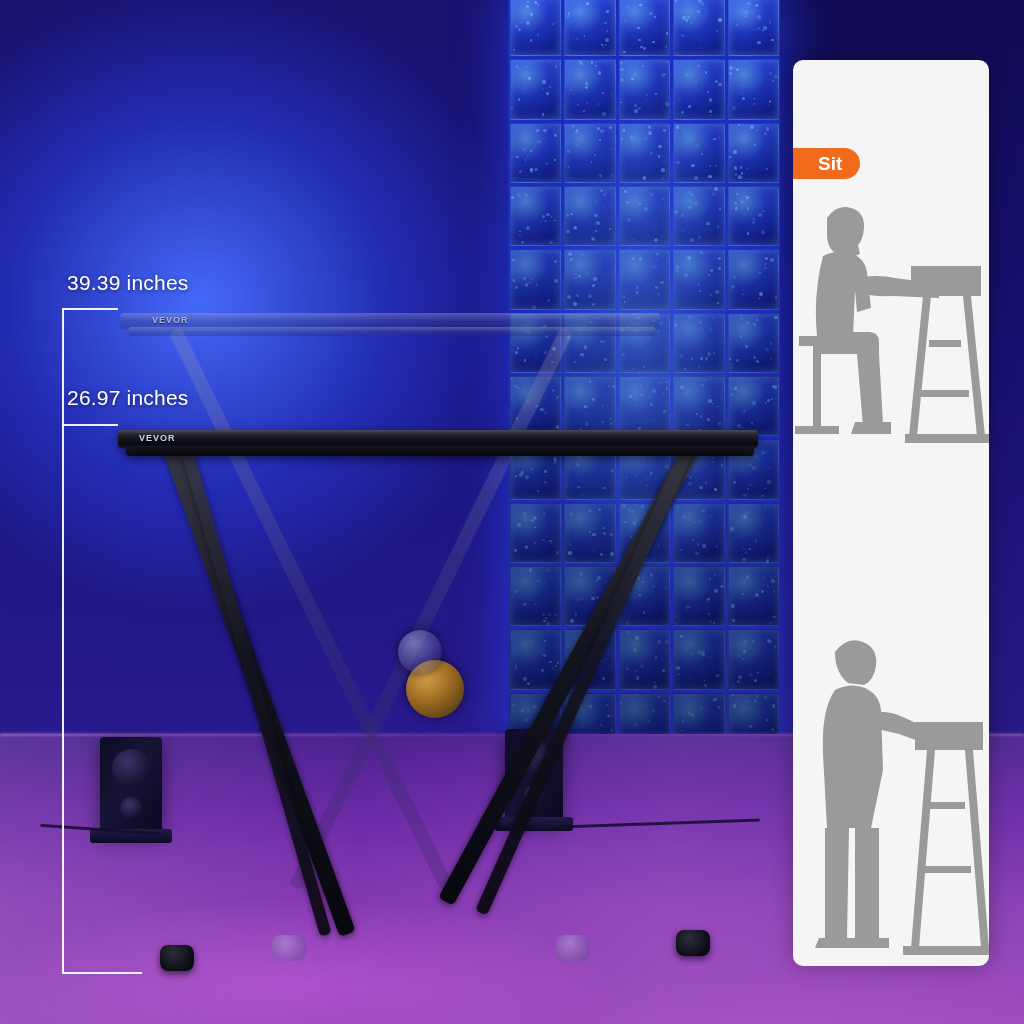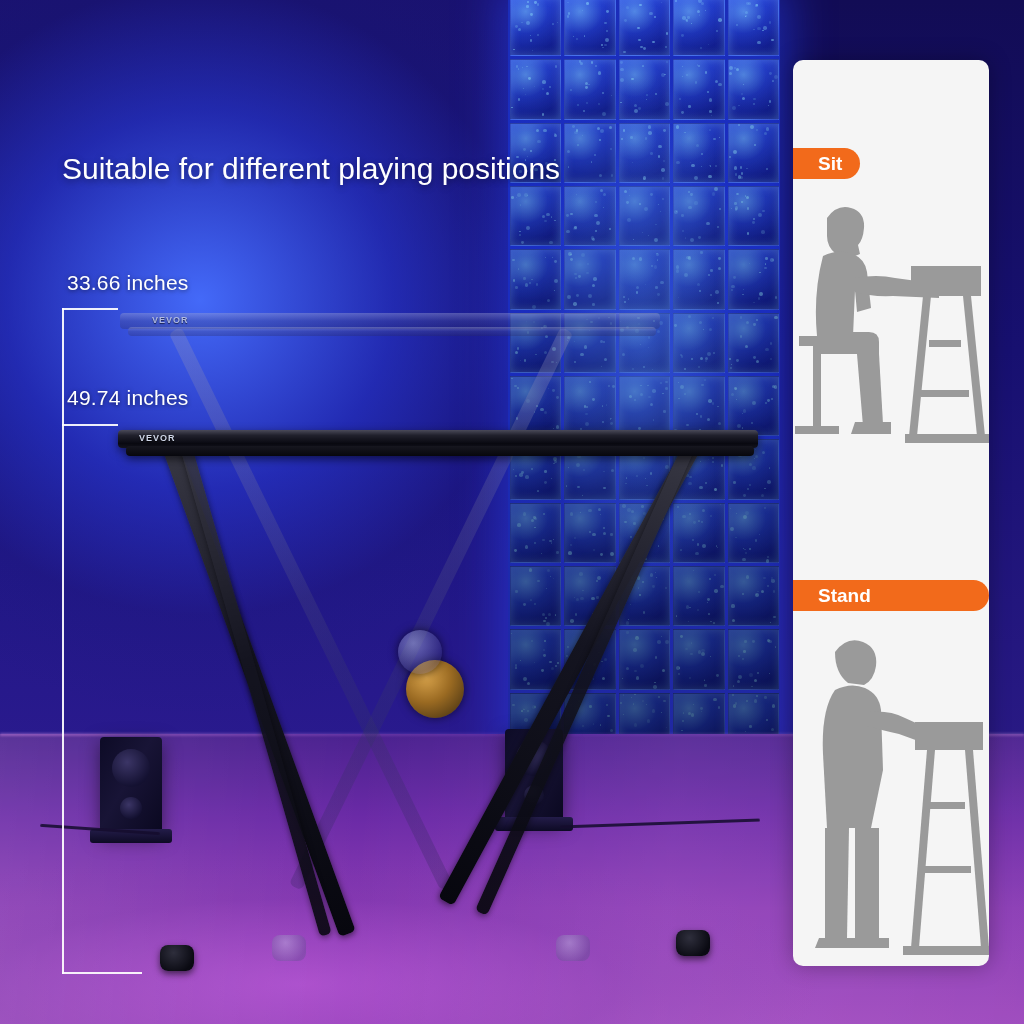--- a/index.html
+++ b/index.html
@@ -1338,30 +1338,29 @@
     <div class="topbar" style="left:126px; top:446px; width:628px; height:10px; background:linear-gradient(180deg,#16161f,#07070d);"></div>
     <div class="logo-chip" style="left:139px; top:433px;">VEVOR</div>
 
     <div class="hub" style="left:406px; top:660px;"></div>
     <div class="hub" style="left:398px; top:630px; width:44px; height:44px; background:radial-gradient(circle at 35% 30%, rgba(180,190,230,0.5), rgba(60,60,110,0.35) 70%);"></div>
 
     <div class="foot" style="left:160px; top:945px;"></div>
     <div class="foot" style="left:676px; top:930px;"></div>
   </div>
 
-  <div class="meas-label" style="left:67px; top:271px;">33.66 inches</div>
+  <div class="meas-label" style="left:67px; top:271px;">39.39 inches</div>
   <div class="meas-line-h" style="left:62px; top:308px; width:56px;"></div>
   <div class="meas-line-v" style="left:62px; top:308px; height:666px;"></div>
 
-  <div class="meas-label" style="left:67px; top:386px;">49.74 inches</div>
+  <div class="meas-label" style="left:67px; top:386px;">26.97 inches</div>
   <div class="meas-line-h" style="left:62px; top:424px; width:56px;"></div>
 
   <div class="meas-line-h" style="left:62px; top:972px; width:80px;"></div>
 
-  <div class="subhead">Suitable for different playing positions</div>
 
   <div class="panel">
 
     <div class="tag sit">
       <span>Sit</span>
     </div>
 
     <svg class="fig" width="196" height="906" viewBox="0 0 196 906">
 
       <g fill="#9a9a9a">
@@ -1389,23 +1388,20 @@
         <path d="M118 206 l70 0 l0 22 l-70 0 z"></path>
         <path d="M118 228 l70 0 l0 8 l-70 0 z"></path>
         <path d="M130 236 l8 0 l-14 140 l-8 0 z"></path>
         <path d="M170 236 l8 0 l14 140 l-8 0 z"></path>
         <path d="M136 280 l32 0 l0 7 l-32 0 z"></path>
         <path d="M128 330 l48 0 l0 7 l-48 0 z"></path>
         <path d="M112 374 l84 0 l0 9 l-84 0 z"></path>
       </g>
     </svg>
 
-    <div class="tag stand">
-      <span>Stand</span>
-    </div>
 
     <svg class="fig" width="196" height="906" viewBox="0 0 196 906" style="top:0;">
 
       <g fill="#9a9a9a">
 
         <path d="M42 592 q12 -16 28 -10 q15 6 13 24 q-2 14 -12 19 l-16 -2 q-13 -10 -13 -31 z"></path>
 
         <path d="M42 630 q16 -8 30 -2 q14 6 16 22 l2 60 l-12 58 l-44 0 l-4 -74 q-2 -44 12 -64 z"></path>
 
         <path d="M76 652 q20 -2 36 6 l44 20 l-6 12 l-44 -16 q-18 -4 -32 -8 z"></path>

